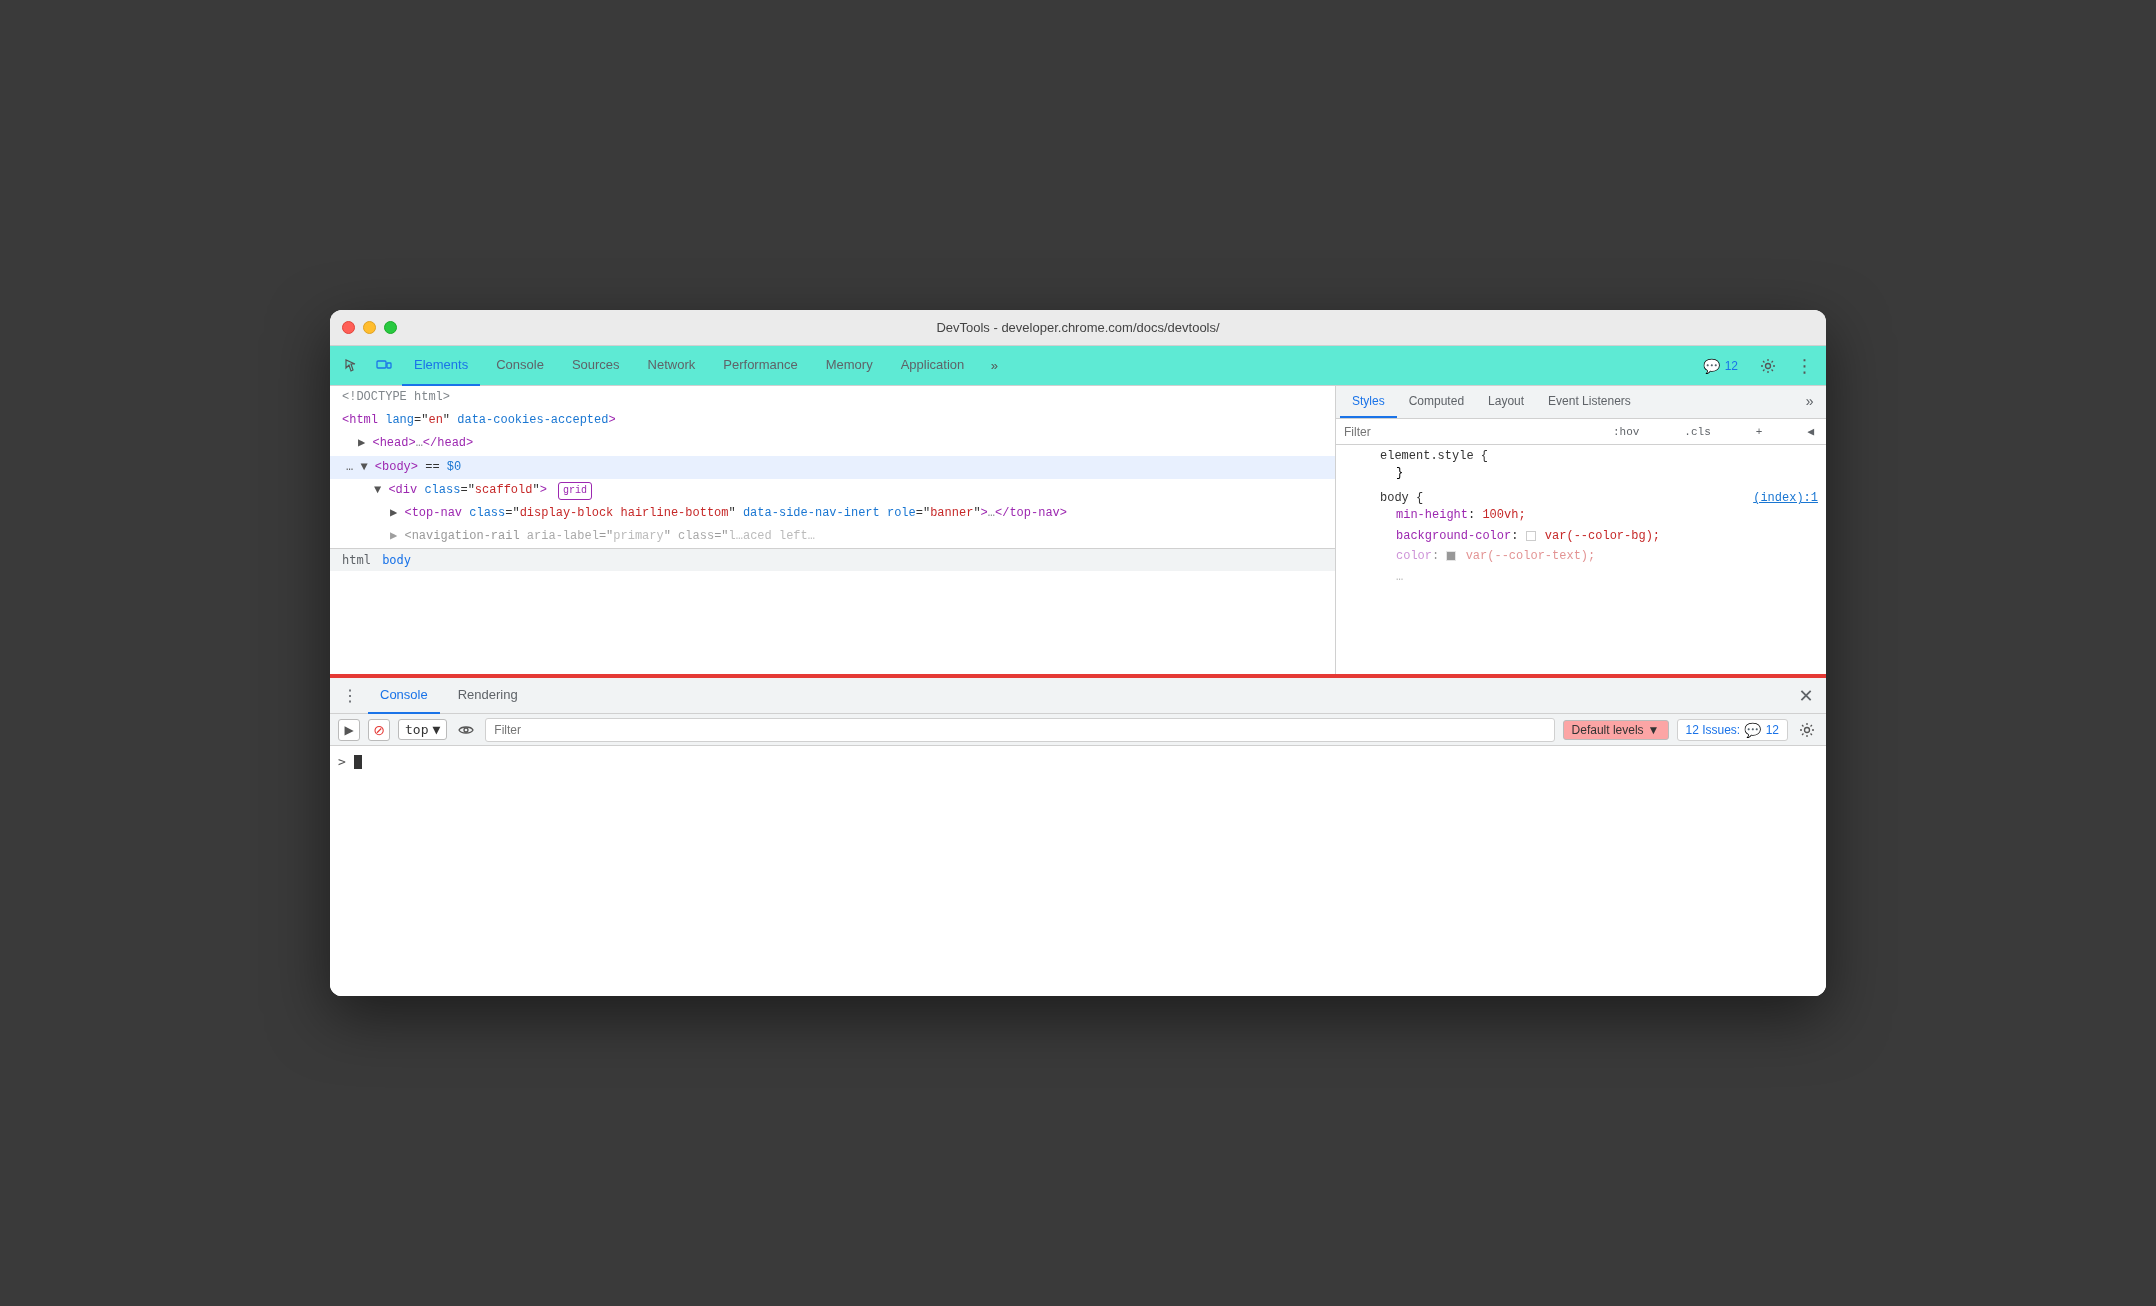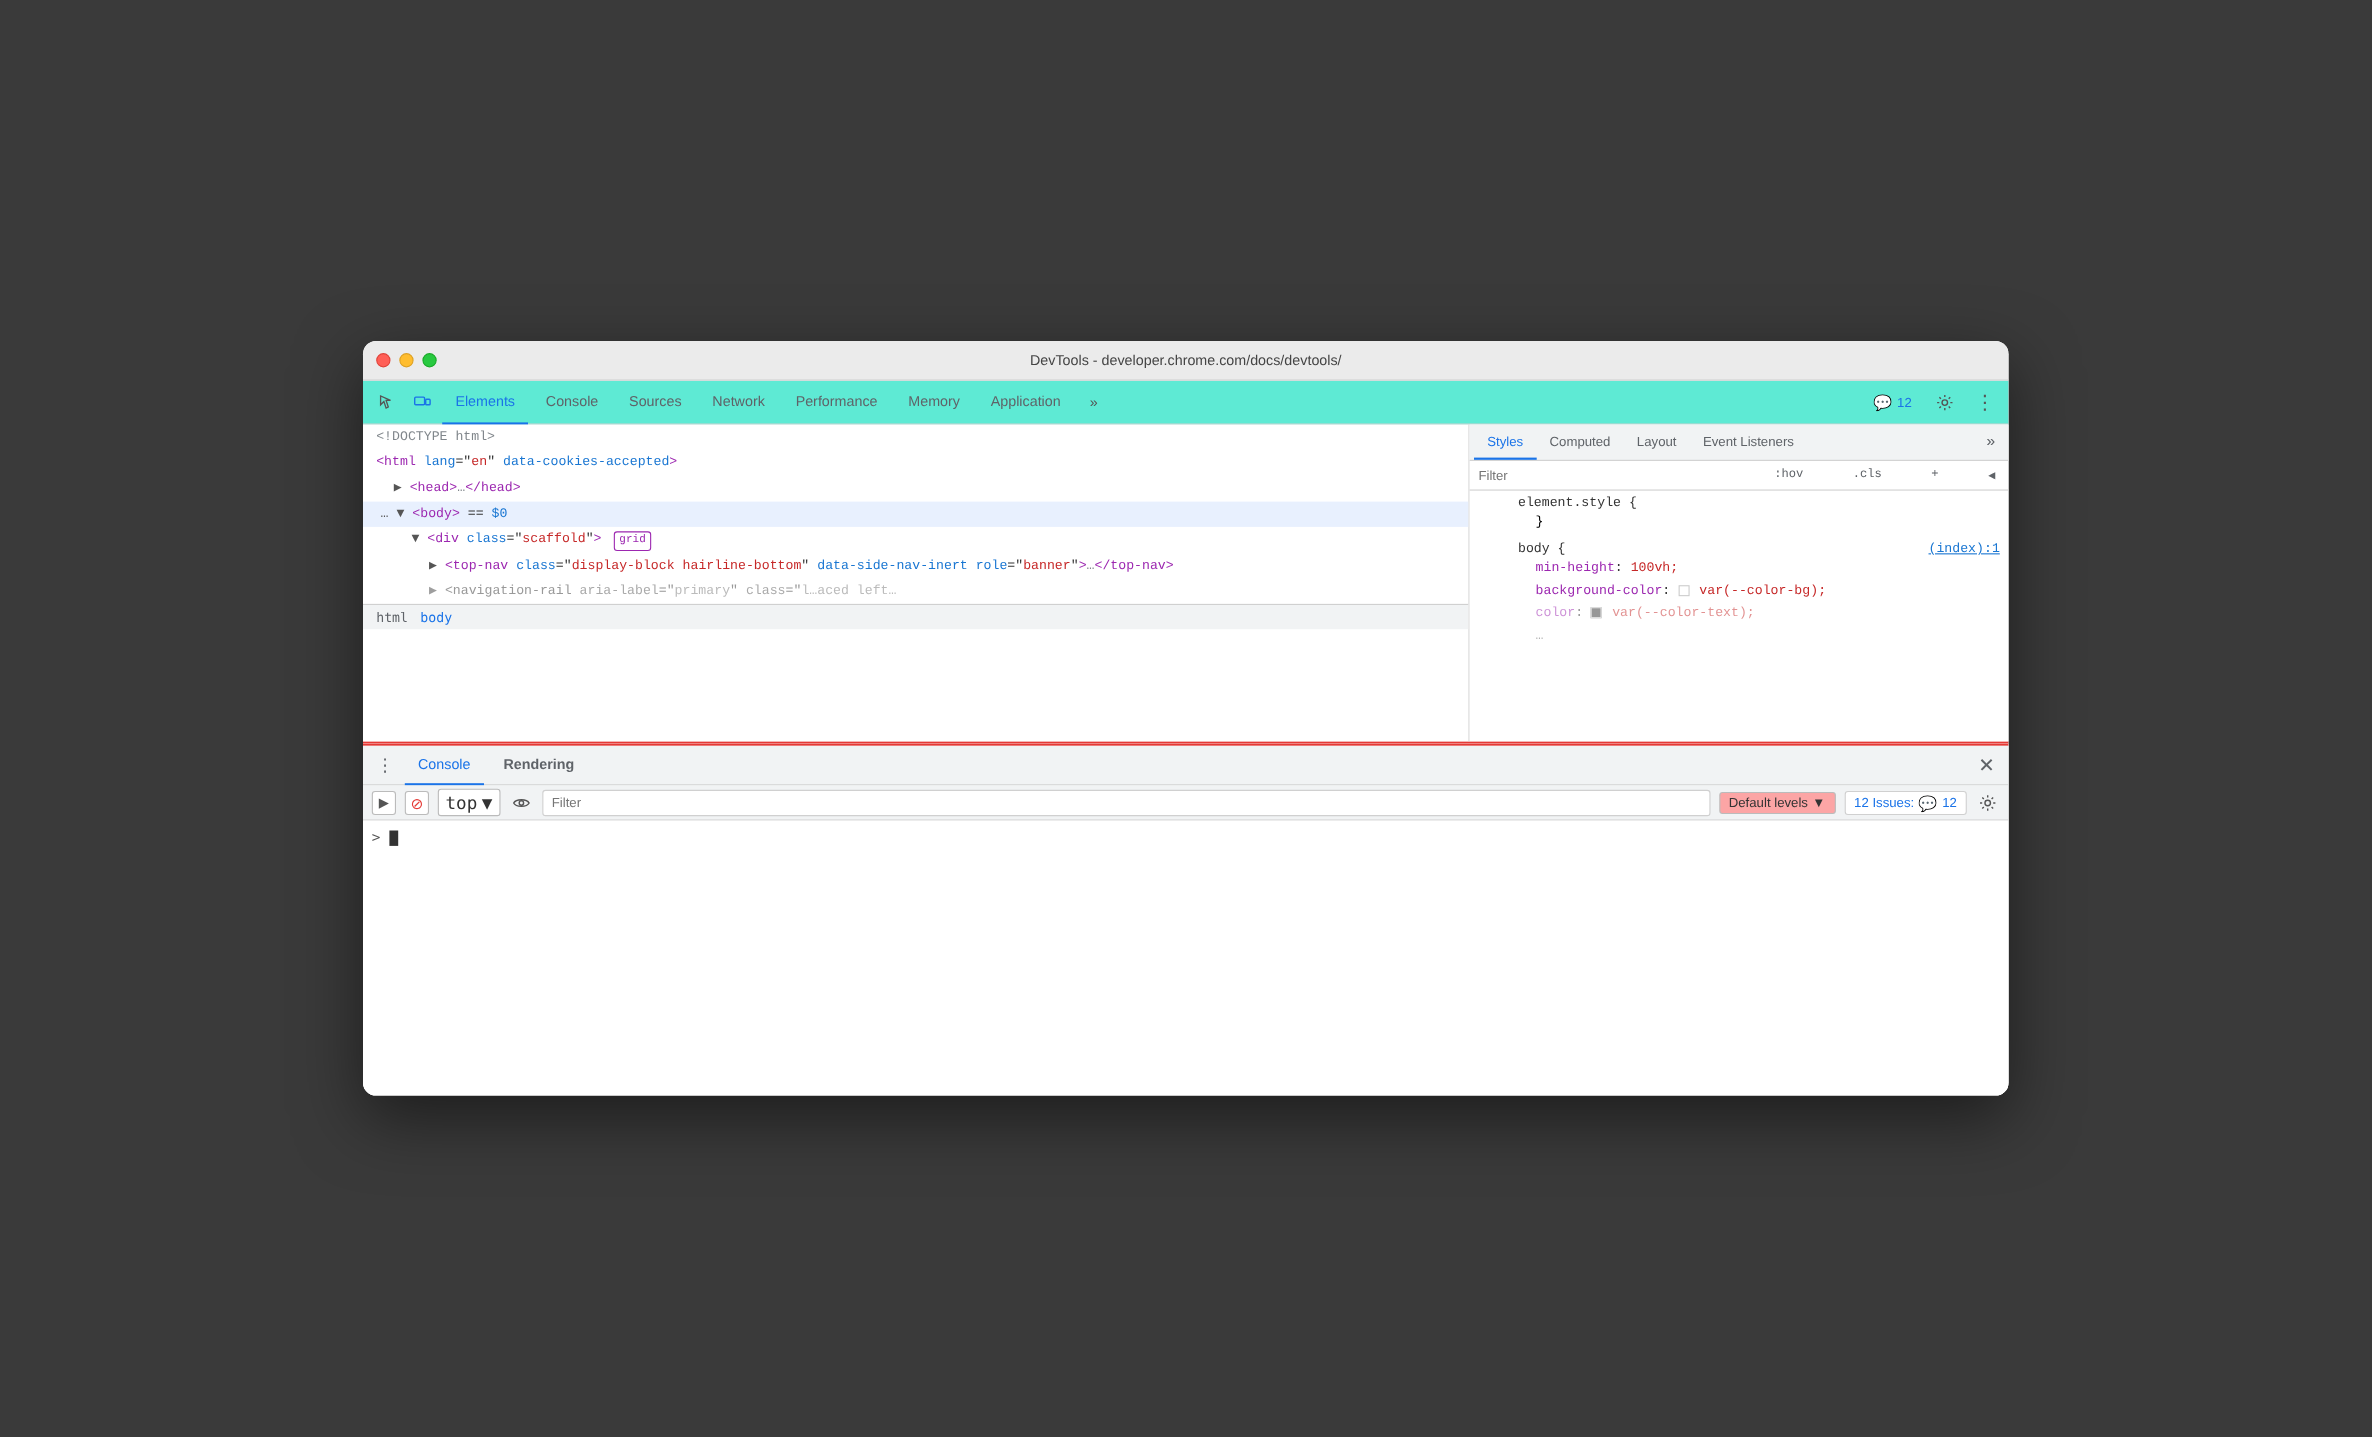--- a/index.html
+++ b/index.html
@@ -297,21 +297,20 @@
     .console-tab-inactive {
       padding: 0 12px;
       height: 36px;
       display: flex;
       align-items: center;
       font-size: 13px;
       color: #5f6368;
       cursor: pointer;
       border-bottom: 2px solid transparent;
       font-family: -apple-system, BlinkMacSystemFont, sans-serif;
-      font-weight: bold;
     }
     .console-toolbar-spacer { flex: 1; }
     .console-close-btn {
       width: 24px;
       height: 24px;
       display: flex;
       align-items: center;
       justify-content: center;
       cursor: pointer;
       color: #5f6368;
@@ -338,21 +337,21 @@
       color: #555;
       font-size: 12px;
       border: 1px solid #bbb;
       border-radius: 3px;
       background: #fff;
     }
     .top-selector {
       display: flex;
       align-items: center;
       gap: 4px;
-      font-size: 16px;
+      font-size: 13px;
       color: #333;
       padding: 2px 6px;
       border: 1px solid #bbb;
       border-radius: 3px;
       background: #fff;
       cursor: pointer;
       font-family: monospace;
     }
     .eye-btn {
       width: 22px;

